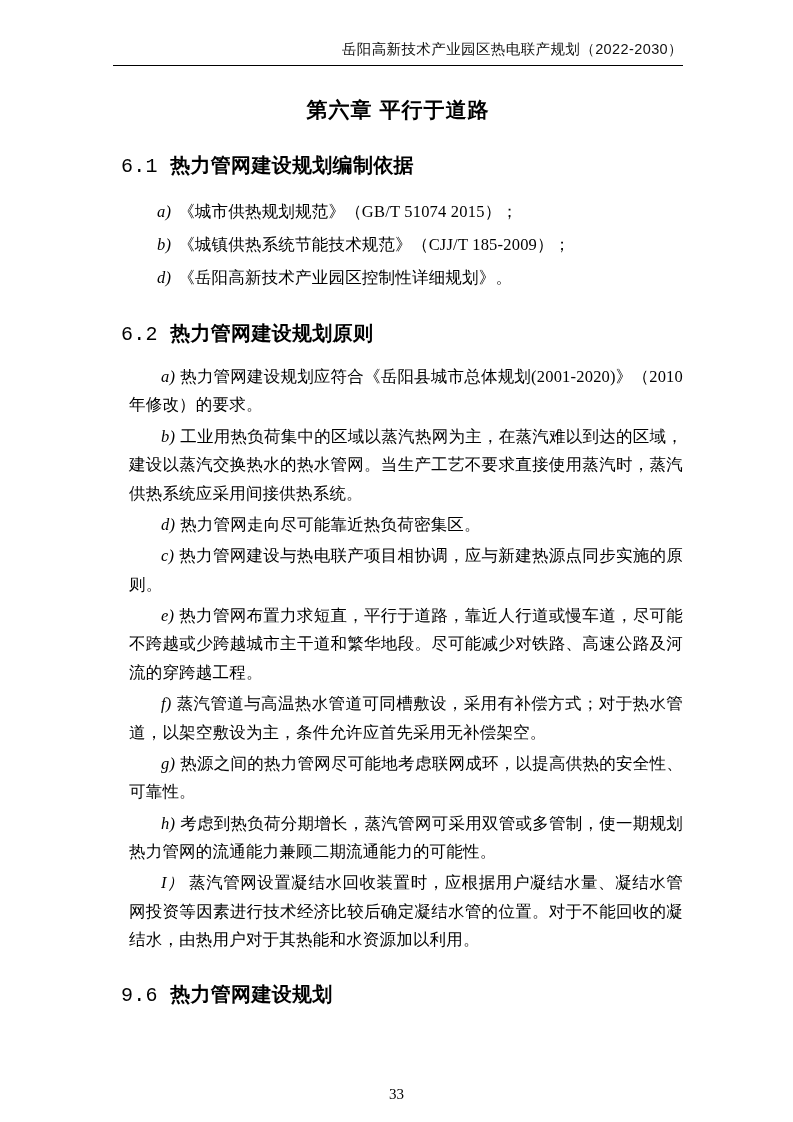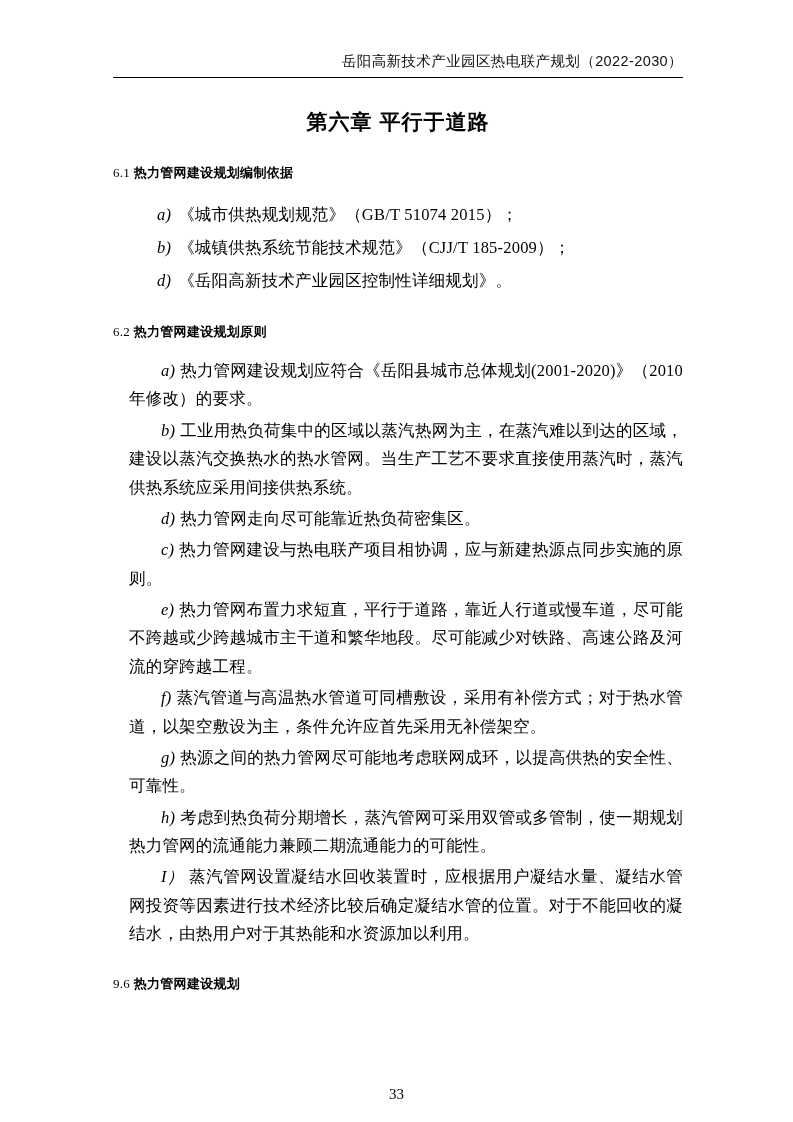--- a/index.html
+++ b/index.html
@@ -14,21 +14,21 @@
     margin: 0 auto;
     position: relative;
     box-sizing: border-box;
     font-family: "Liberation Serif", "DejaVu Serif", serif;
     color: #000000;
     overflow: hidden;
   }
   .content {
     position: absolute;
     left: 113px;
-    top: 52px;
+    top: 40px;
     width: 570px;
   }
   .header-line {
     text-align: right;
     font-family: "Liberation Sans", sans-serif;
     font-size: 14.5px;
     letter-spacing: 0.4px;
     padding-bottom: 6px;
     color: #111;
   }
@@ -39,24 +39,24 @@
   }
   h1.chapter {
     text-align: center;
     font-family: "Liberation Sans", sans-serif;
     font-size: 21px;
     font-weight: bold;
     margin: 0 0 28px 0;
     letter-spacing: 1px;
   }
   h2.section {
-    font-family: Liberation Serif, serif;
-    font-size: 13px;
+    font-family: Liberation Mono, monospace;
+    font-size: 20px;
     font-weight: bold;
-    margin: 26px 0 16px 0;
+    margin: 26px 0 16px 8px;
     letter-spacing: 0.3px;
   }
   h2.section .num {
     font-weight: normal;
   }
   .list {
     margin: 14px;
     padding: 0;
     list-style: none;
   }

